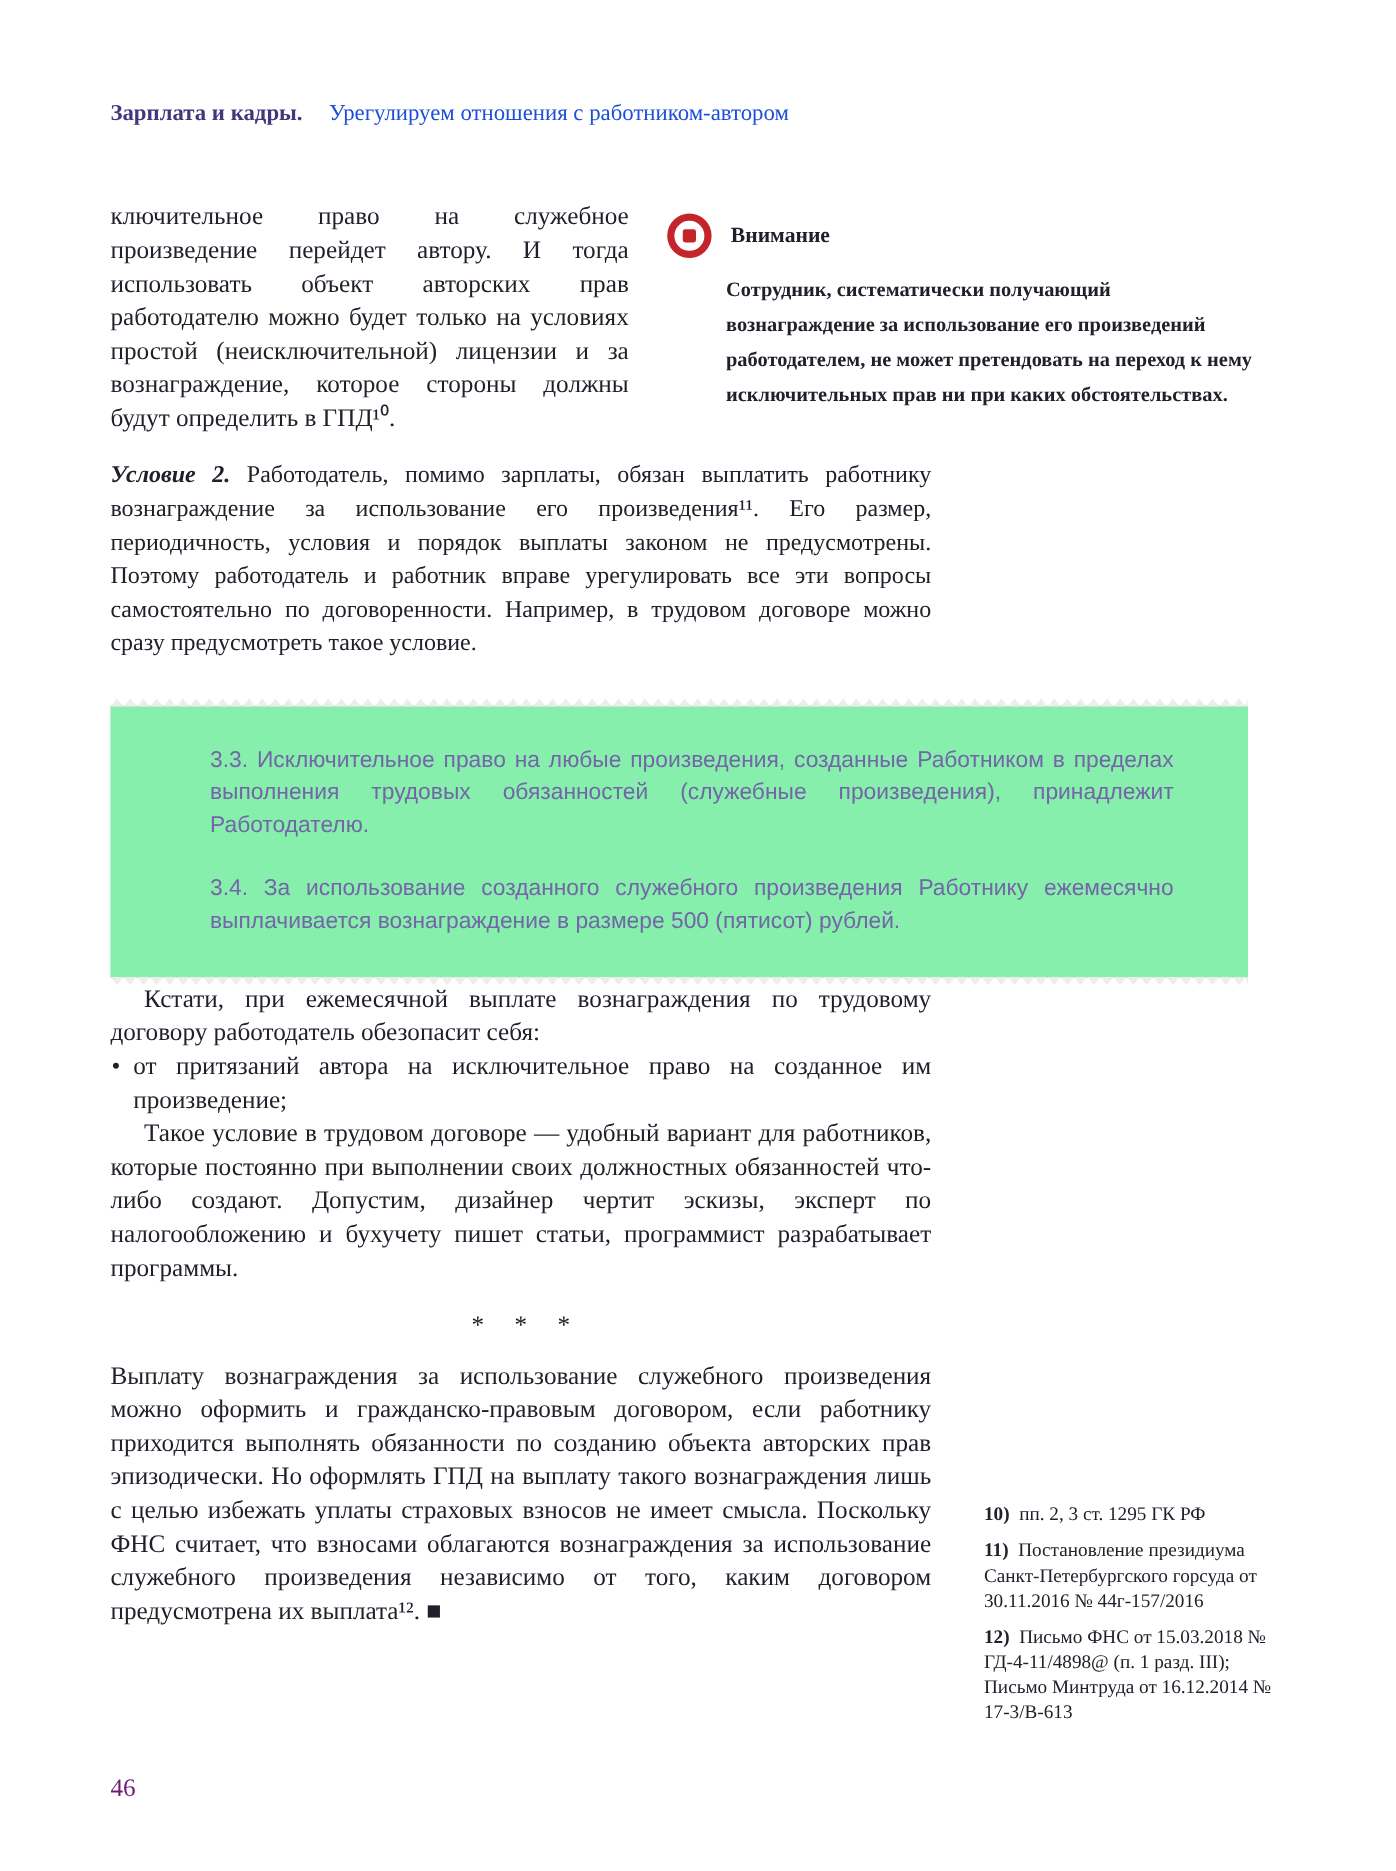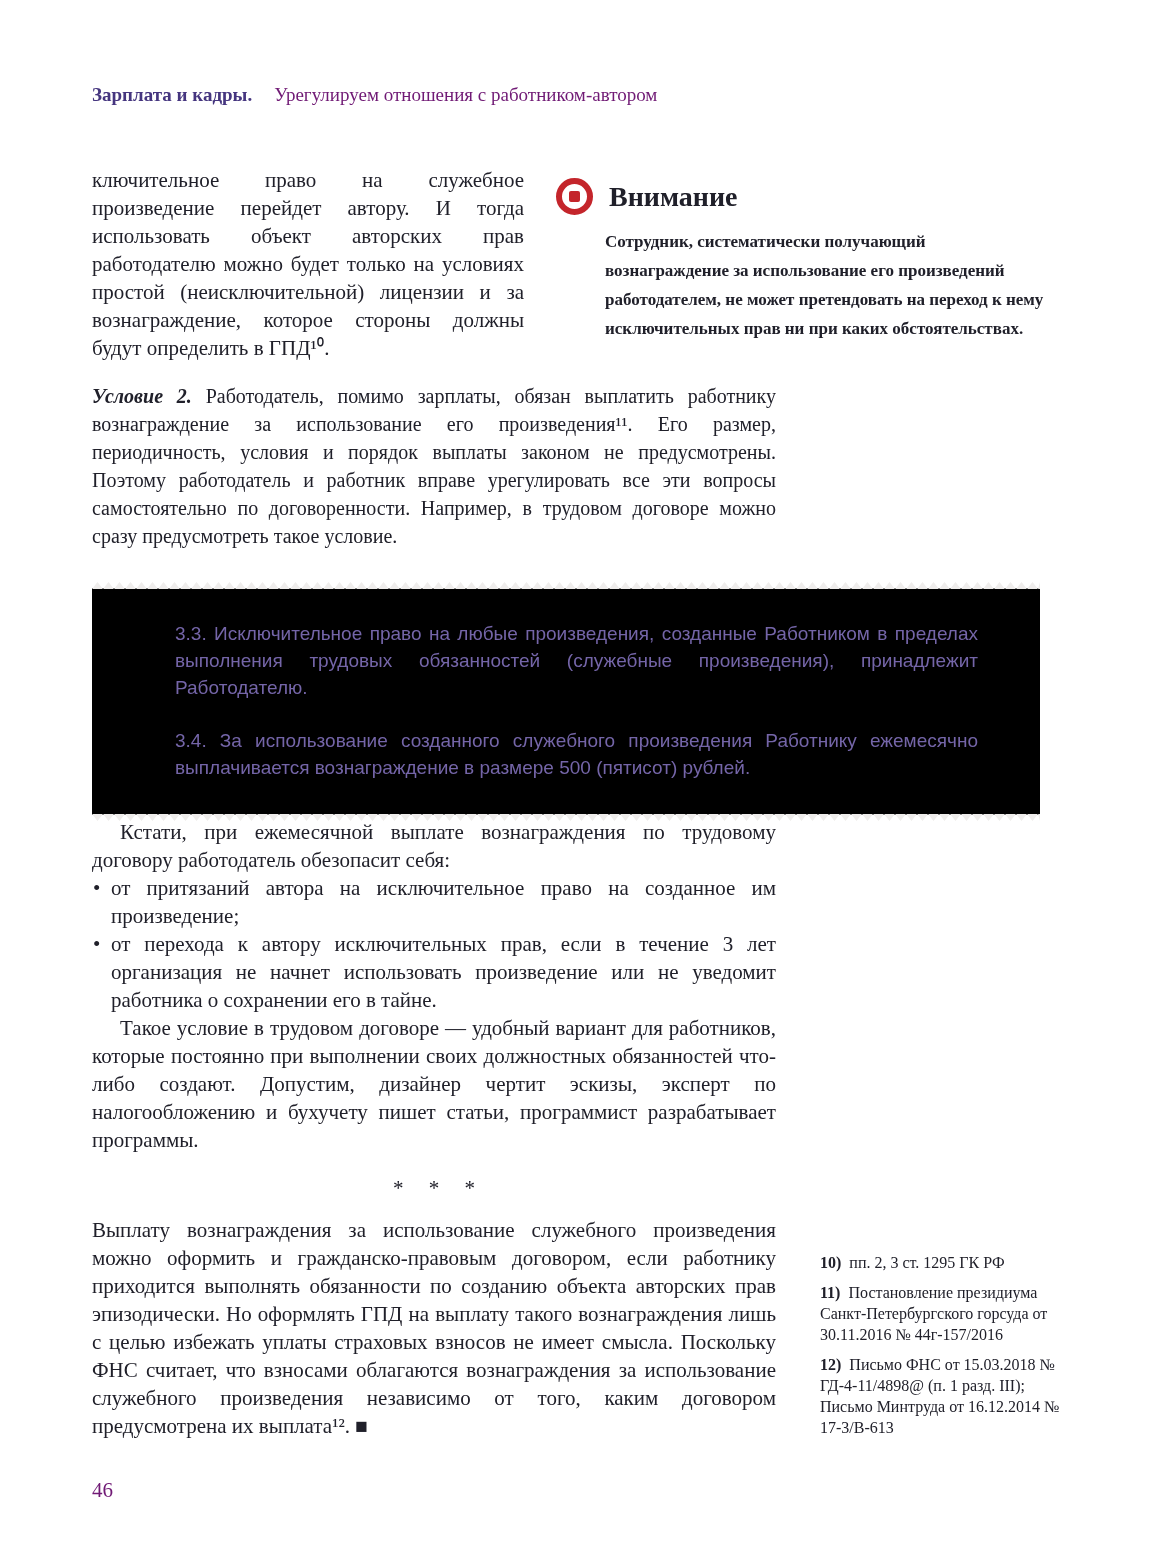--- a/index.html
+++ b/index.html
@@ -9,51 +9,51 @@
     height: 1559px;
     background: #ffffff;
     color: #20202a;
     font-family: "Liberation Serif", serif;
     overflow: hidden;
   }
 
   
   .header { position: absolute; left: 92px; top: 84px; font-size: 19px; white-space: nowrap; }
   .hdr-bold { font-weight: bold; color: #45357f; margin-right: 22px; }
-  .hdr-rest { color: #701a75; }
+  .hdr-rest { color: #1d4ed8; }
 
   
   .intro-left {
     position: absolute; left: 92px; top: 166px; width: 432px;
     font-size: 21px; line-height: 28px; text-align: justify;
   }
 
   
   .attention { position: absolute; left: 556px; top: 178px; width: 488px; }
   .att-head { display: flex; align-items: center; gap: 16px; }
   .att-icon {
     width: 37px; height: 37px; box-sizing: border-box;
     border: 6px solid #c4252b; border-radius: 50%;
     display: flex; align-items: center; justify-content: center; flex: 0 0 auto;
   }
   .att-dot { width: 11px; height: 11px; background: #c4252b; border-radius: 2px; }
-  .att-title { font-size: 28px; font-weight: bold; }
+  .att-title { font-size: 18px; font-weight: bold; }
   .att-body { margin-top: 12px; margin-left: 49px; font-size: 17px; font-weight: bold; line-height: 29px; }
 
   
   .condition {
     position: absolute; left: 92px; top: 382px; width: 684px;
     font-size: 20px; line-height: 28px; text-align: justify;
   }
   .cond-lead { font-weight: bold; font-style: italic; }
 
   
   .quote-box {
     position: absolute; left: 92px; top: 588px; width: 948px; box-sizing: border-box;
-    padding: 32px 62px 34px 83px; background: #000000;
+    padding: 32px 62px 34px 83px; background: #86efac;
   }
   .quote-box p {
     margin: 0; font-family: "Liberation Sans", sans-serif;
     font-size: 19px; line-height: 27px; color: #7465a8; text-align: justify;
   }
   .quote-box p + p { margin-top: 26px; }
   .tear { position: absolute; left: 0; width: 948px; height: 7px; display: block; }
   .tear-top { top: -6px; }
   .tear-bottom { bottom: -6px; transform: scaleY(-1); }
 
@@ -111,21 +111,20 @@
     <p>3.4. За использование созданного служебного произведения Работнику ежемесячно выплачивается вознаграждение в размере 500 (пятисот) рублей.</p>
     <svg class="tear tear-bottom" width="948" height="7" viewBox="0 0 948 7" preserveAspectRatio="none" aria-hidden="true">
         <polygon fill="#efedec" points="0,7 5.5,0 11,7 16.5,0 22,7 27.5,0 33,7 38.5,0 44,7 49.5,0 55,7 60.5,0 66,7 71.5,0 77,7 82.5,0 88,7 93.5,0 99,7 104.5,0 110,7 115.5,0 121,7 126.5,0 132,7 137.5,0 143,7 148.5,0 154,7 159.5,0 165,7 170.5,0 176,7 181.5,0 187,7 192.5,0 198,7 203.5,0 209,7 214.5,0 220,7 225.5,0 231,7 236.5,0 242,7 247.5,0 253,7 258.5,0 264,7 269.5,0 275,7 280.5,0 286,7 291.5,0 297,7 302.5,0 308,7 313.5,0 319,7 324.5,0 330,7 335.5,0 341,7 346.5,0 352,7 357.5,0 363,7 368.5,0 374,7 379.5,0 385,7 390.5,0 396,7 401.5,0 407,7 412.5,0 418,7 423.5,0 429,7 434.5,0 440,7 445.5,0 451,7 456.5,0 462,7 467.5,0 473,7 478.5,0 484,7 489.5,0 495,7 500.5,0 506,7 511.5,0 517,7 522.5,0 528,7 533.5,0 539,7 544.5,0 550,7 555.5,0 561,7 566.5,0 572,7 577.5,0 583,7 588.5,0 594,7 599.5,0 605,7 610.5,0 616,7 621.5,0 627,7 632.5,0 638,7 643.5,0 649,7 654.5,0 660,7 665.5,0 671,7 676.5,0 682,7 687.5,0 693,7 698.5,0 704,7 709.5,0 715,7 720.5,0 726,7 731.5,0 737,7 742.5,0 748,7 753.5,0 759,7 764.5,0 770,7 775.5,0 781,7 786.5,0 792,7 797.5,0 803,7 808.5,0 814,7 819.5,0 825,7 830.5,0 836,7 841.5,0 847,7 852.5,0 858,7 863.5,0 869,7 874.5,0 880,7 885.5,0 891,7 896.5,0 902,7 907.5,0 913,7 918.5,0 924,7 929.5,0 935,7 940.5,0 946,7 948,0 948,7"></polygon>
       </svg>
   </div>
 
   <div class="main">
     <p class="indent">Кстати, при ежемесячной выплате вознаграждения по трудовому договору работодатель обезопасит себя:</p>
     <ul class="bullets">
       <li>от притязаний автора на исключительное право на созданное им произведение;</li>
-      <li>от перехода к автору исключительных прав, если в течение 3 лет организация не начнет использовать произведение или не уведомит работника о сохранении его в тайне.</li>
     </ul>
     <p class="indent">Такое условие в трудовом договоре — удобный вариант для работников, которые постоянно при выполнении своих должностных обязанностей что-либо создают. Допустим, дизайнер чертит эскизы, эксперт по налогообложению и бухучету пишет статьи, программист разрабатывает программы.</p>
     <p class="separator">* * *</p>
     <p>Выплату вознаграждения за использование служебного произведения можно оформить и гражданско-правовым договором, если работнику приходится выполнять обязанности по созданию объекта авторских прав эпизодически. Но оформлять ГПД на выплату такого вознаграждения лишь с целью избежать уплаты страховых взносов не имеет смысла. Поскольку ФНС считает, что взносами облагаются вознаграждения за использование служебного произведения независимо от того, каким договором предусмотрена их выплата¹². ■</p>
   </div>
 
   <div class="footnotes">
     <div class="footnote">
       <span class="fn-num">10)</span><span>пп. 2, 3 ст. 1295 ГК РФ</span>
     </div>

